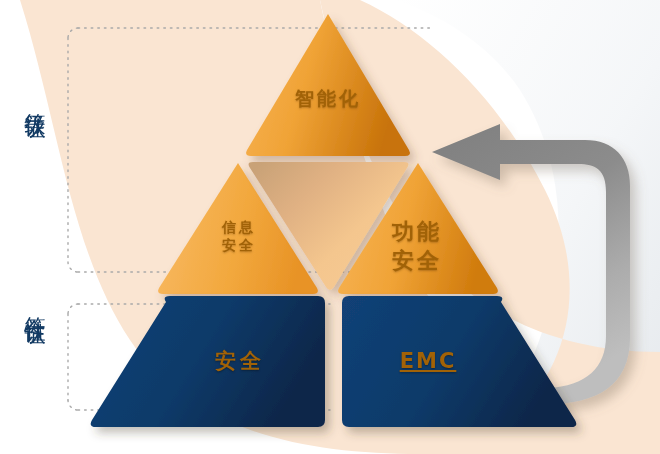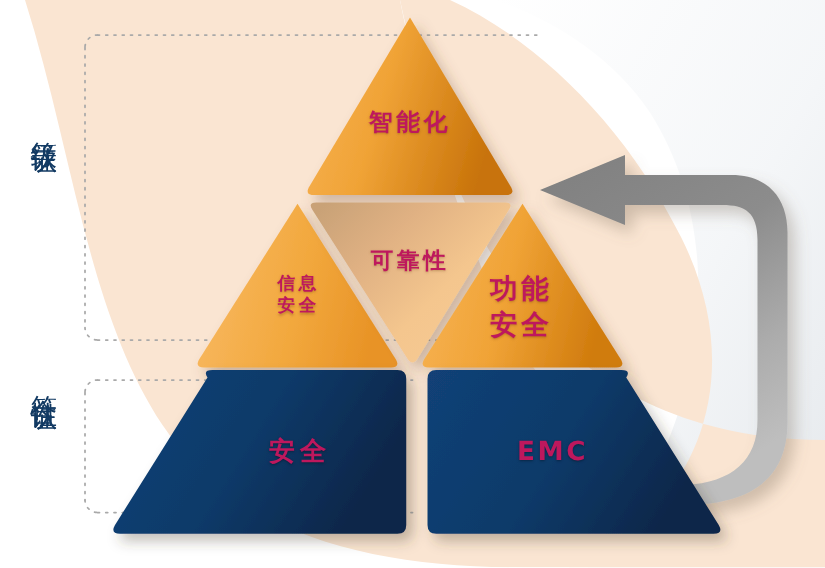--- a/index.html
+++ b/index.html
@@ -17,36 +17,36 @@
     letter-spacing:2px;
     line-height:1.05;
     white-space:nowrap;
     font-family:"Liberation Serif","DejaVu Serif",serif;
   }
   #label-level{left:24px;top:96px;}
   #label-compliance{left:24px;top:300px;}
 
   .shape-text{
     position:absolute;
-    color:#be185d;
+    color:#a16207;
     font-weight:bold;
     text-align:center;
     white-space:pre-line;
     line-height:1.30;
     letter-spacing:3px;
     text-shadow:0 1px 2px rgba(90,50,10,.35);
     pointer-events:none;
     font-family:"DejaVu Sans","Liberation Sans",sans-serif;
   }
   #t-intelligent{left:248px;top:86px;width:160px;font-size:19px;}
   #t-reliability{left:248px;top:197px;width:160px;font-size:18px;text-shadow:0 1px 2px rgba(120,75,25,.38);}
   #t-infosec{left:170px;top:218px;width:138px;font-size:14px;}
   #t-funcsafe{left:348px;top:218px;width:138px;font-size:22px;}
   #t-safety{left:150px;top:348px;width:180px;font-size:21px;letter-spacing:4px;text-shadow:0 1px 2px rgba(0,0,0,.35);}
-  #t-emc{left:352px;top:348px;width:180px;font-size:21px;letter-spacing:2px;text-shadow:0 1px 2px rgba(0,0,0,.35);font-family:"DejaVu Sans","Liberation Sans",sans-serif;}
+  #t-emc{left:338px;top:348px;width:180px;font-size:21px;letter-spacing:2px;text-shadow:0 1px 2px rgba(0,0,0,.35);font-family:"DejaVu Sans","Liberation Sans",sans-serif;text-decoration:underline;}
 </style>
 </head>
 <body>
 
 <div id="stage">
 
   <svg id="svgroot" viewBox="0 0 660 454" xmlns="http://www.w3.org/2000/svg">
     <defs>
       <linearGradient id="gTop" x1="0" y1="0" x2="1" y2="0.25">
         <stop offset="0" stop-color="#F8B457"></stop>
@@ -175,21 +175,20 @@
 
   <div class="vlabel" id="label-level">等级认证</div>
 
   <div class="vlabel" id="label-compliance">符合性认证</div>
 
   <div class="shape-text" id="t-intelligent">智能化</div>
 
   <div class="shape-text" id="t-infosec">信息
 安全</div>
 
-  <div class="shape-text" id="t-reliability">可靠性</div>
 
   <div class="shape-text" id="t-funcsafe">功能
 安全</div>
 
   <div class="shape-text" id="t-safety">安全</div>
 
   <div class="shape-text" id="t-emc">EMC</div>
 
 </div>
 

